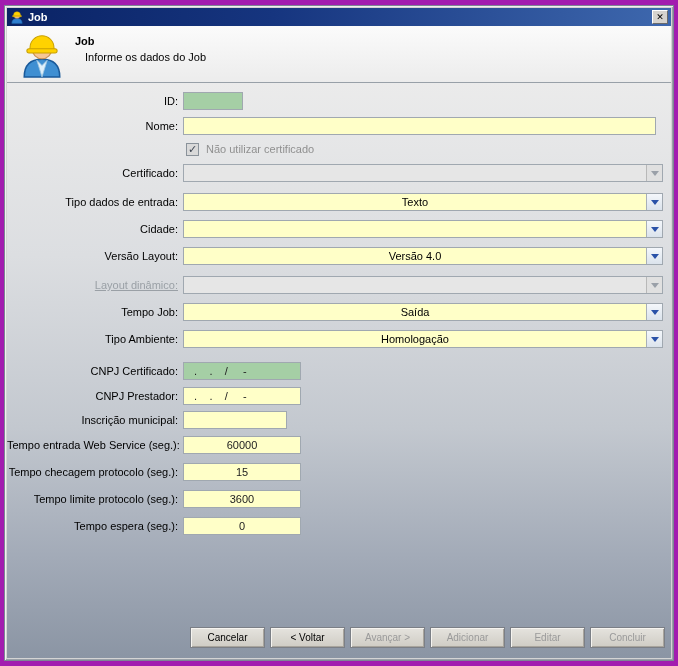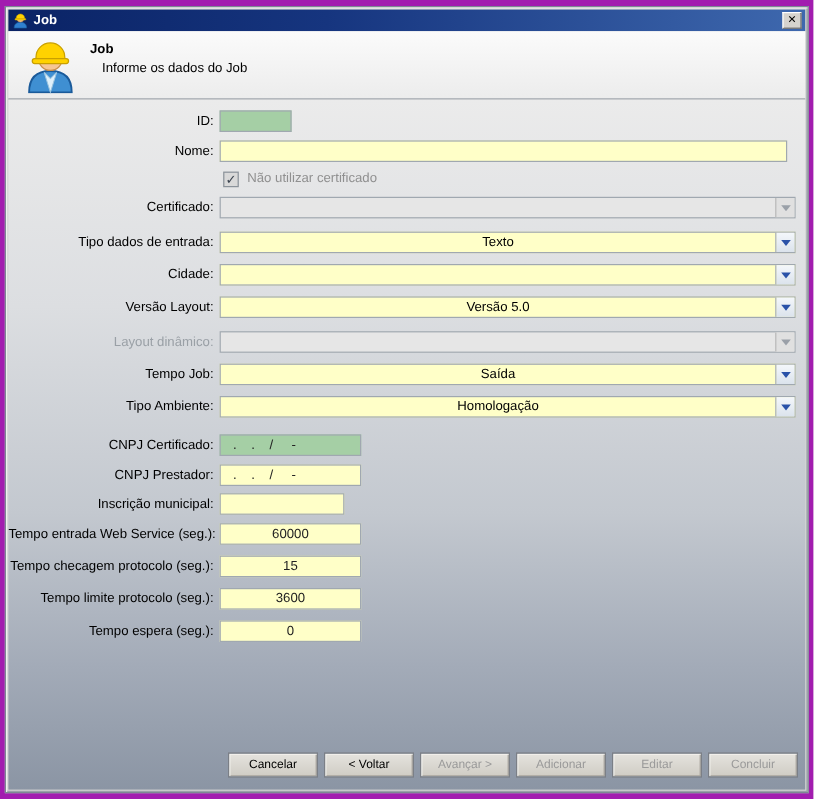--- a/index.html
+++ b/index.html
@@ -36,21 +36,21 @@
   .header-subtitle { position:absolute; left:78px; top:25px; font-size:11px; }
   .form {
     position:absolute; left:2px; top:77px; right:2px; bottom:2px;
     background:linear-gradient(180deg,#ebebeb 0%,#dcdee1 30%,#c3c8cf 60%,#a3abb8 82%,#8b95a4 100%);
   }
   .row { position:absolute; left:0; right:0; height:18px; }
   .lbl {
     position:absolute; left:0; top:0; width:171px; height:18px;
     text-align:right; line-height:18px; white-space:nowrap;
   }
-  .lbl.disabled { color:#9aa0a6; }
+  .lbl.disabled { color:#9aa0a6;text-decoration:underline; }
   .txt {
     position:absolute; left:176px; top:0; height:18px;
     border:1px solid #a0a8b0; padding:0 4px;
     font-family:"Liberation Sans","DejaVu Sans",sans-serif; font-size:11px; color:#222;
     outline:none;
   }
   .txt.center { text-align:center; }
   .yellow { background:#ffffc8; }
   .green  { background:#a5cfa5; }
   .w60  { width:60px; }
@@ -171,21 +171,21 @@
           <span class="combo-text"></span>
           <span class="combo-btn">
               <i class="arrow"></i>
             </span>
         </div>
       </div>
 
       <div class="row" style="top:164px">
         <span class="lbl">Versão Layout:</span>
         <div class="combo">
-          <span class="combo-text">Versão 5.0</span>
+          <span class="combo-text">Versão 4.0</span>
           <span class="combo-btn">
               <i class="arrow"></i>
             </span>
         </div>
       </div>
 
       <div class="row" style="top:193px">
         <span class="lbl disabled">Layout dinâmico:</span>
         <div class="combo disabled">
           <span class="combo-text"></span>

